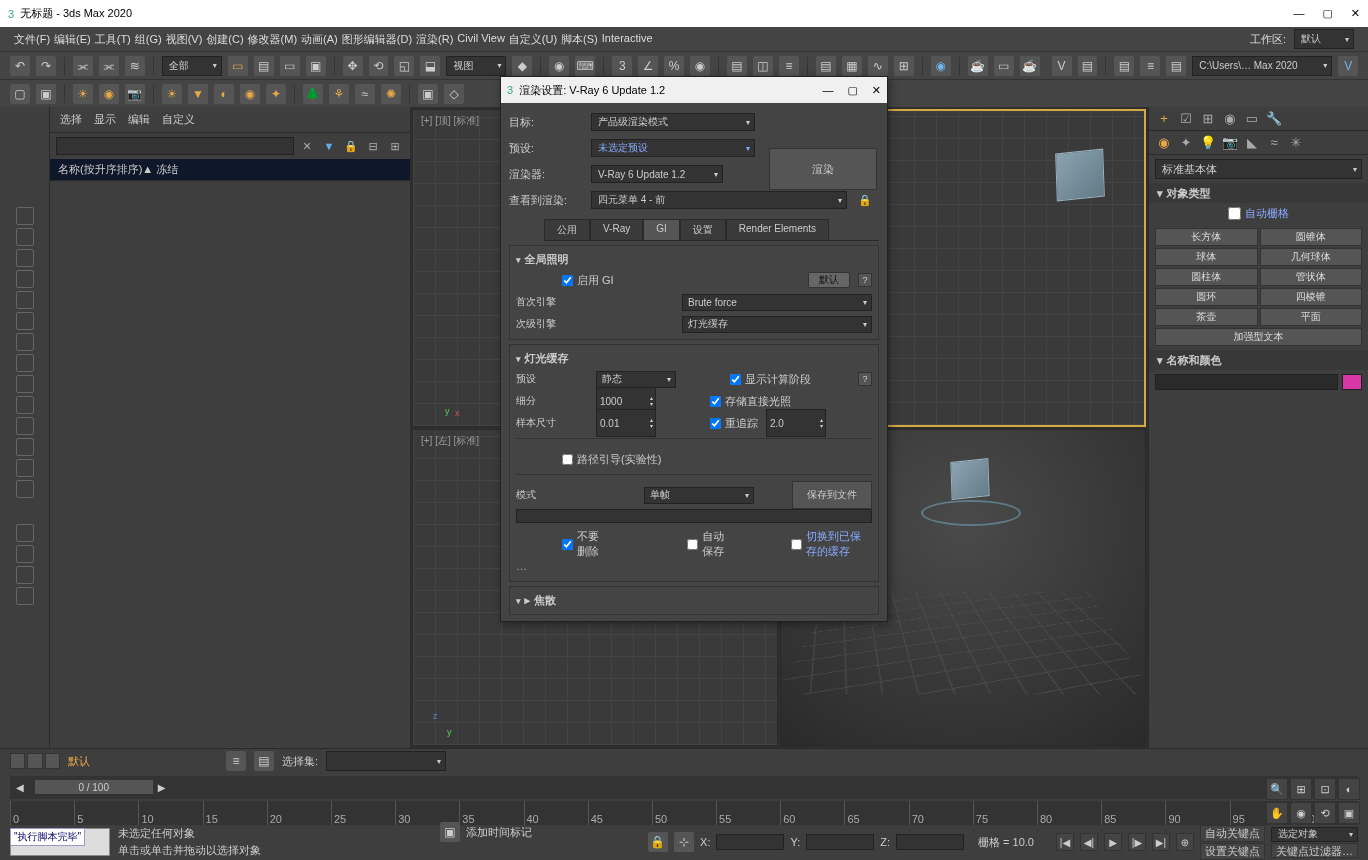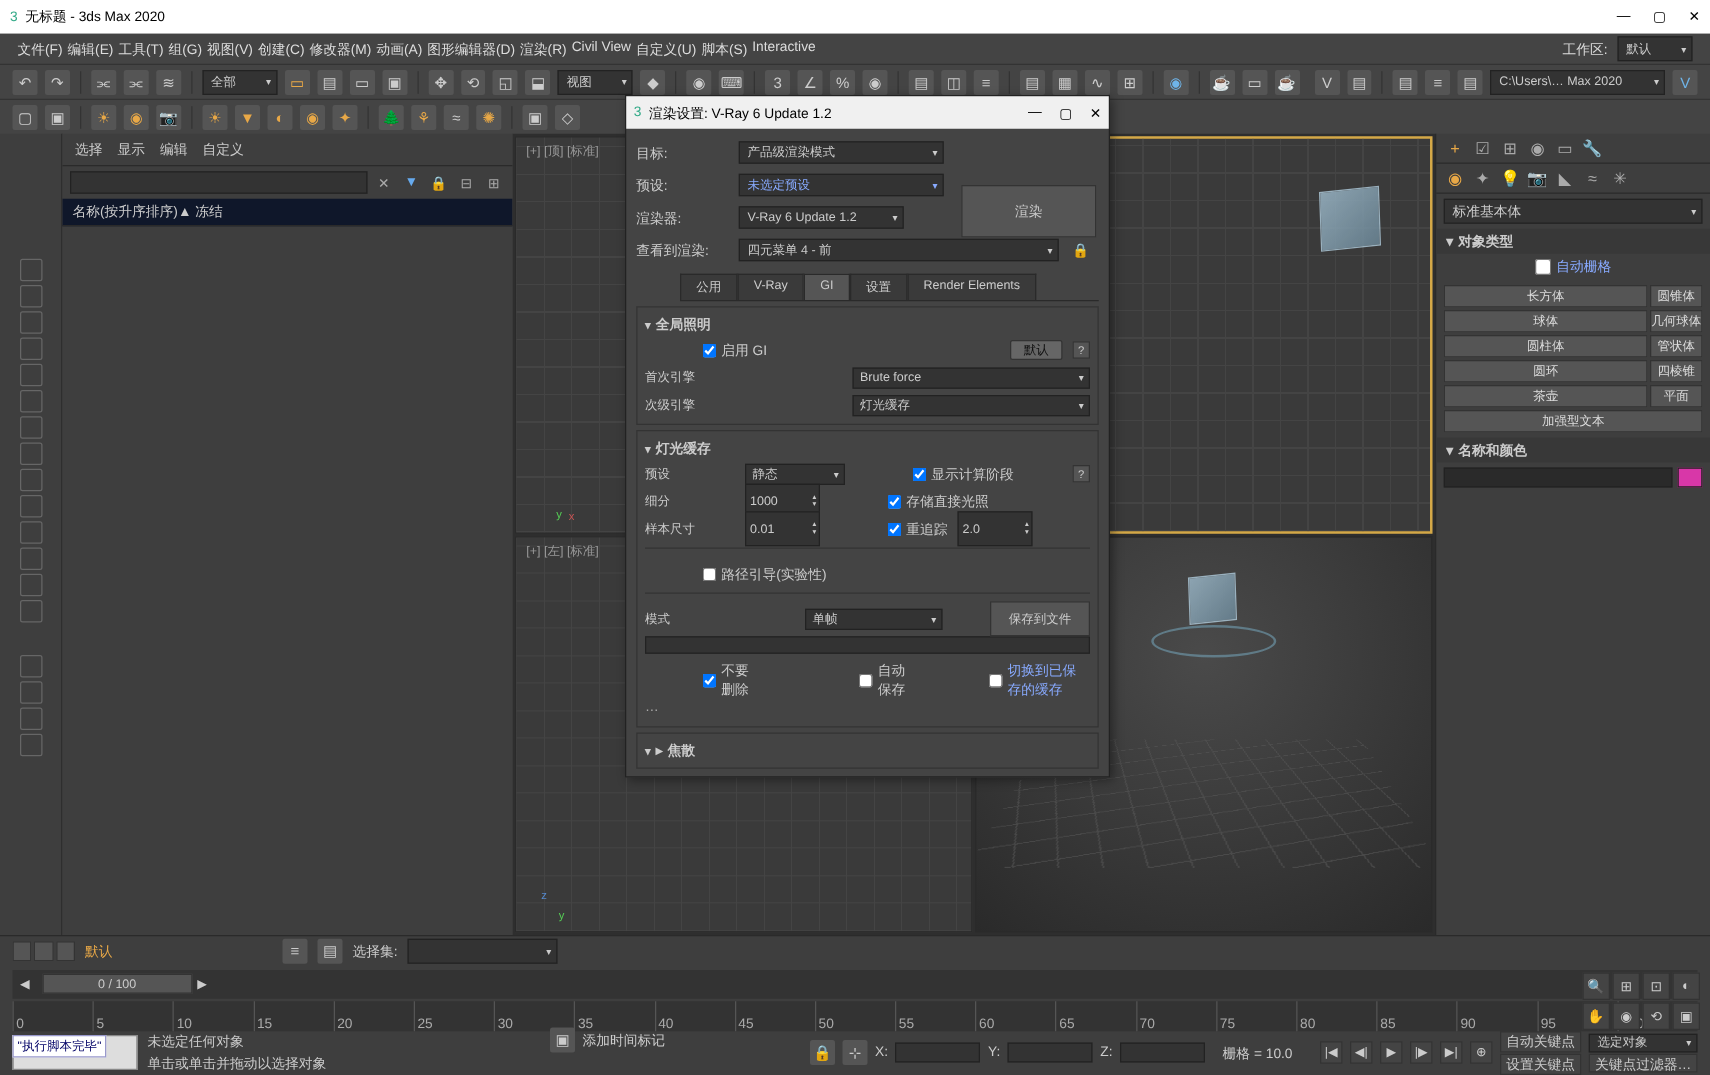--- a/index.html
+++ b/index.html
@@ -38,21 +38,21 @@
 .vpcube{position:absolute;width:48px;height:48px;background:linear-gradient(135deg,#9ab5c5 0%,#6a8595 100%);border:1px solid #aac5d5;transform:skewY(-6deg) skewX(2deg);opacity:.85;}
 .rightpanel{width:220px;background:#3e3e3e;border-left:1px solid #2a2a2a;display:flex;flex-direction:column;}
 .rptoolbar{height:24px;display:flex;align-items:center;gap:4px;padding:0 6px;border-bottom:1px solid #2a2a2a;}
 .rptoolbar2{height:24px;display:flex;align-items:center;gap:4px;padding:0 6px;border-bottom:1px solid #2a2a2a;}
 .rpicon{width:18px;height:18px;display:flex;align-items:center;justify-content:center;color:#aaa;font-size:13px;}
 .rpicon.active{color:#e8a847;}
 .rpdd{height:20px;background:#333;border:1px solid #222;margin:4px 6px;display:flex;align-items:center;padding:0 6px;position:relative;}
 .rpdd::after{content:"▾";position:absolute;right:4px;font-size:8px;}
 .rphead{height:20px;background:#383838;display:flex;align-items:center;padding:0 8px;font-weight:bold;color:#ccc;}
 .rphead::before{content:"▾ ";margin-right:4px;color:#ccc;}
-.rpbtns{display:grid;grid-template-columns:1fr;gap:2px;padding:4px 6px;}
+.rpbtns{display:grid;grid-template-columns:1fr 1fr;gap:2px;padding:4px 6px;}
 .rpbtn{height:18px;background:#555;border:1px solid #333;display:flex;align-items:center;justify-content:center;color:#ddd;font-size:10px;}
 .rpcheck{display:flex;align-items:center;justify-content:center;gap:4px;color:#88aaff;padding:3px;}
 .rpcolor{width:20px;height:16px;background:#d837a8;border:1px solid #222;margin-left:auto;}
 .rpname{display:flex;align-items:center;gap:4px;padding:4px 6px;}
 .rpname input{flex:1;height:16px;background:#2a2a2a;border:1px solid #222;}
 .bottom{position:absolute;left:0;right:0;bottom:0;height:112px;background:#3e3e3e;display:flex;flex-direction:column;}
 .botrow1{height:26px;display:flex;align-items:center;gap:8px;padding:0 10px;border-top:1px solid #2a2a2a;}
 .botkeys{width:50px;display:flex;gap:2px;}
 .botkey{width:16px;height:16px;background:#555;border:1px solid #333;}
 .botlabel{color:#e8a847;}

